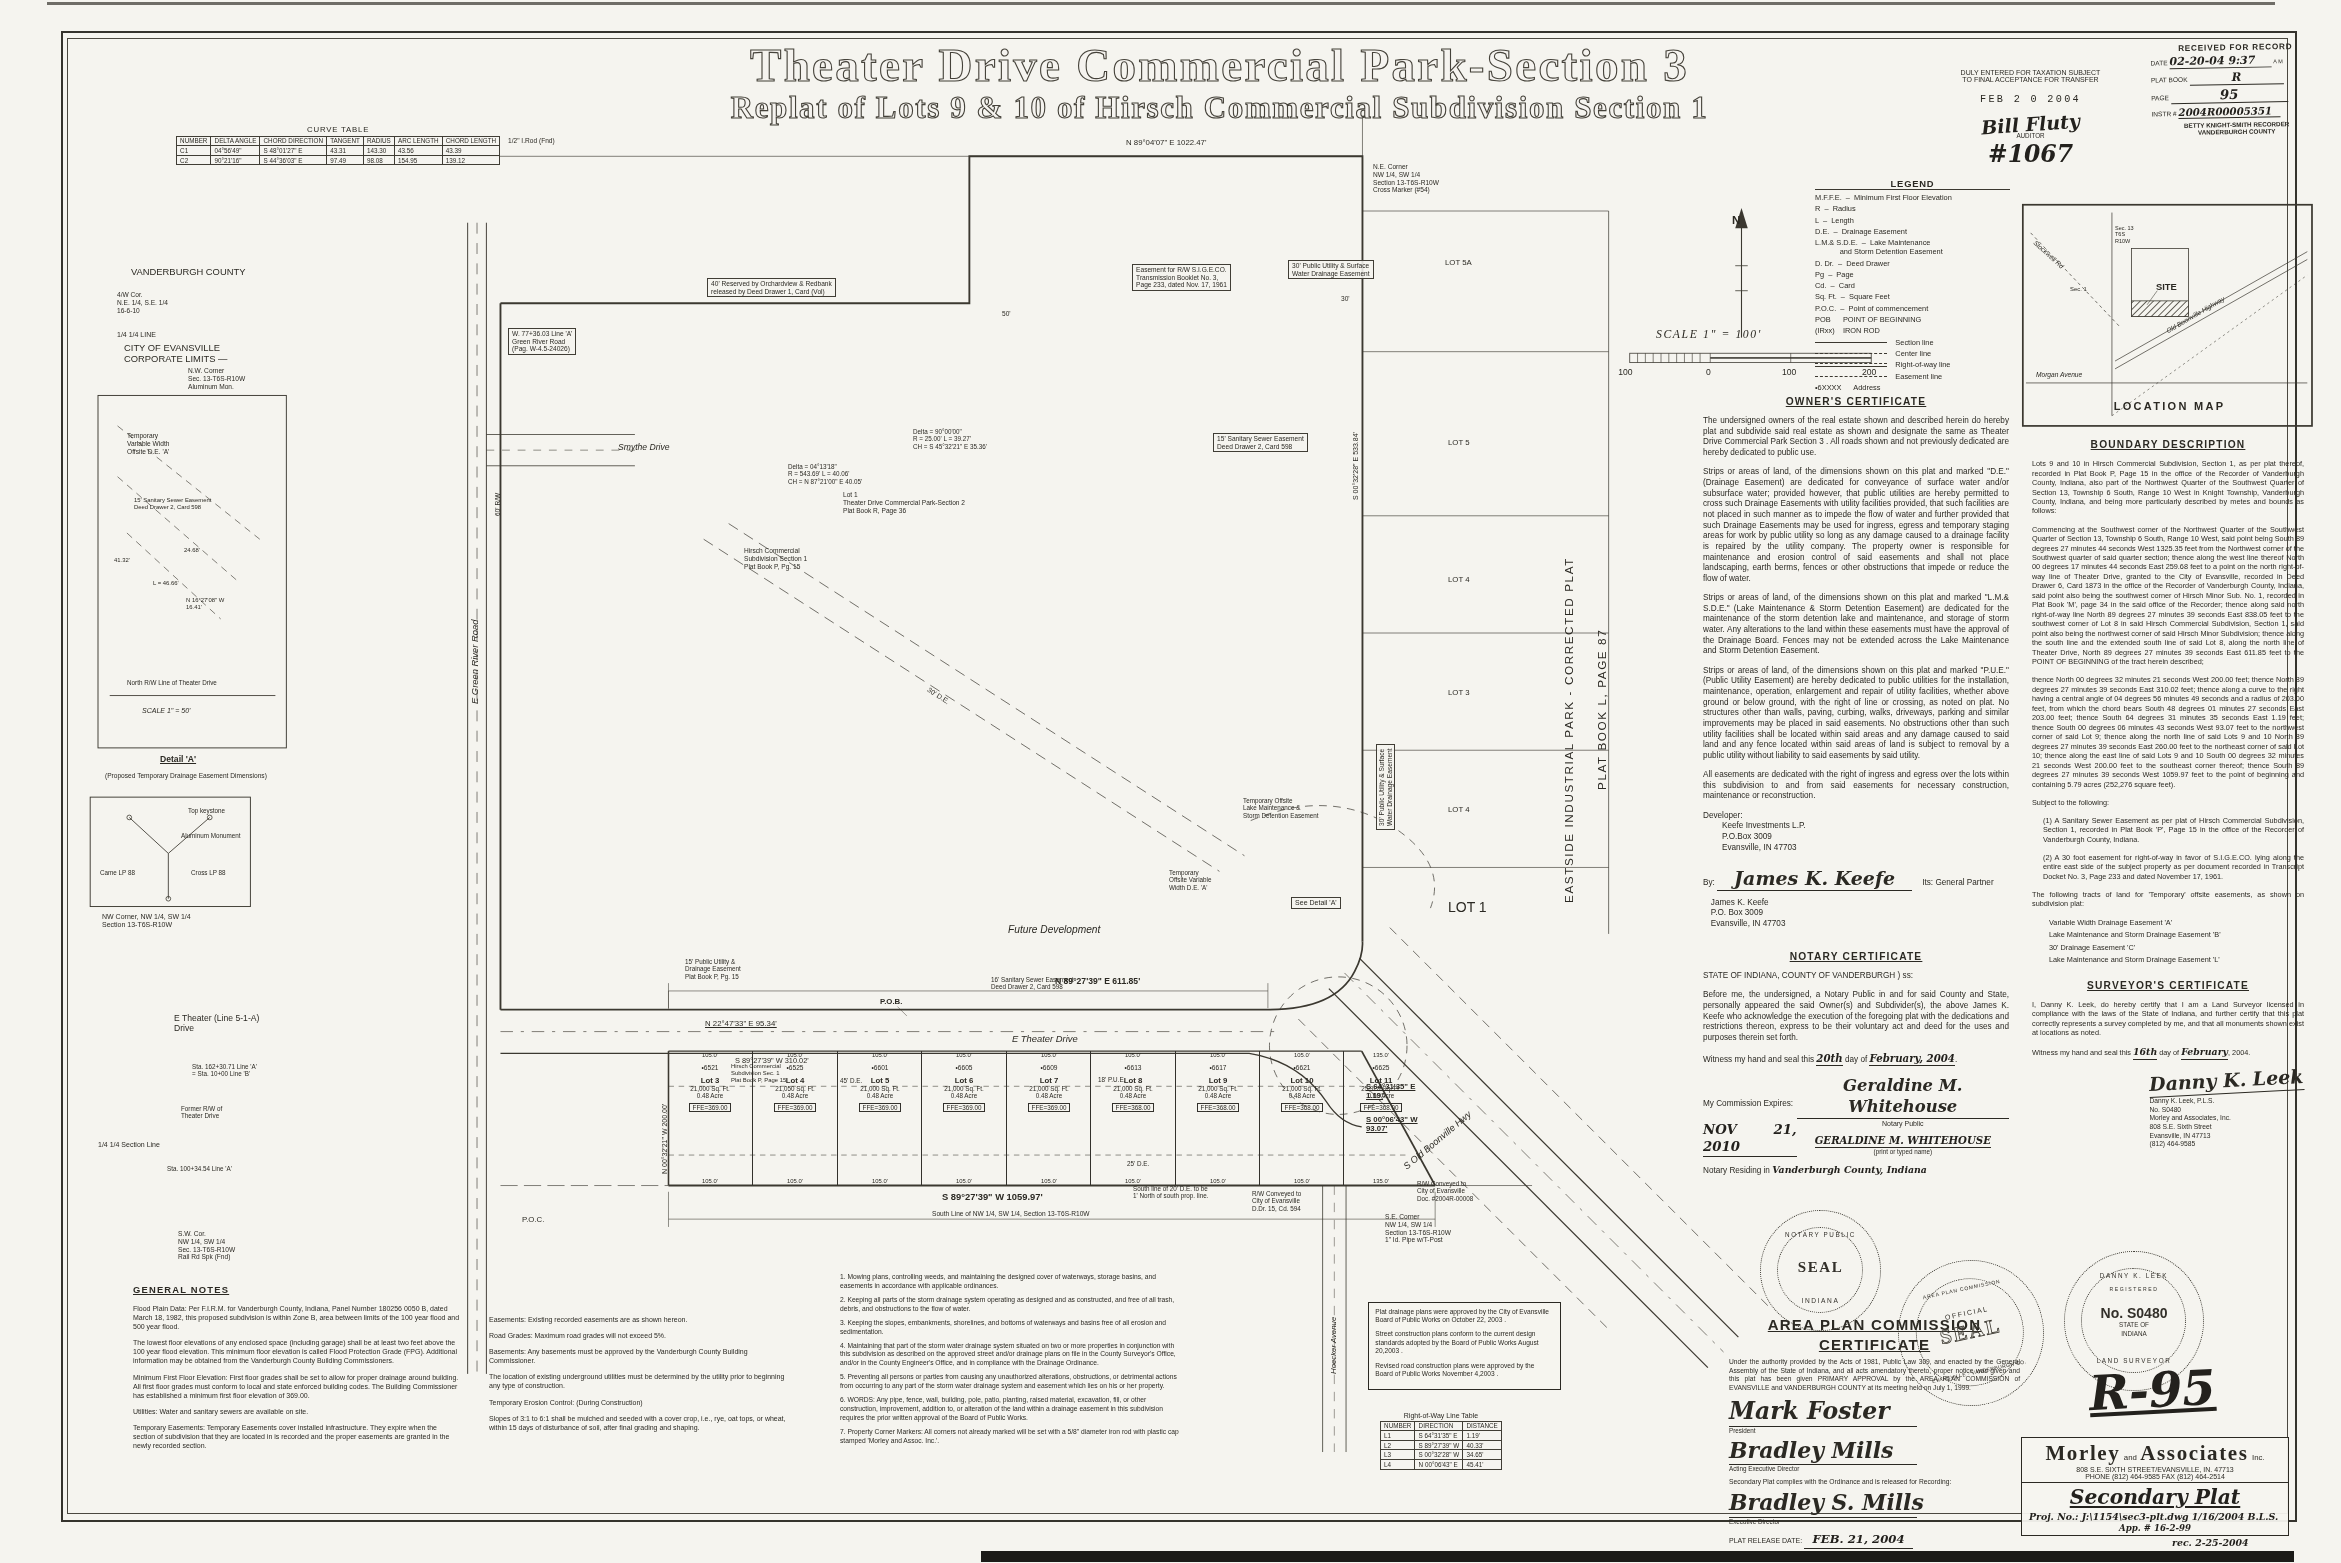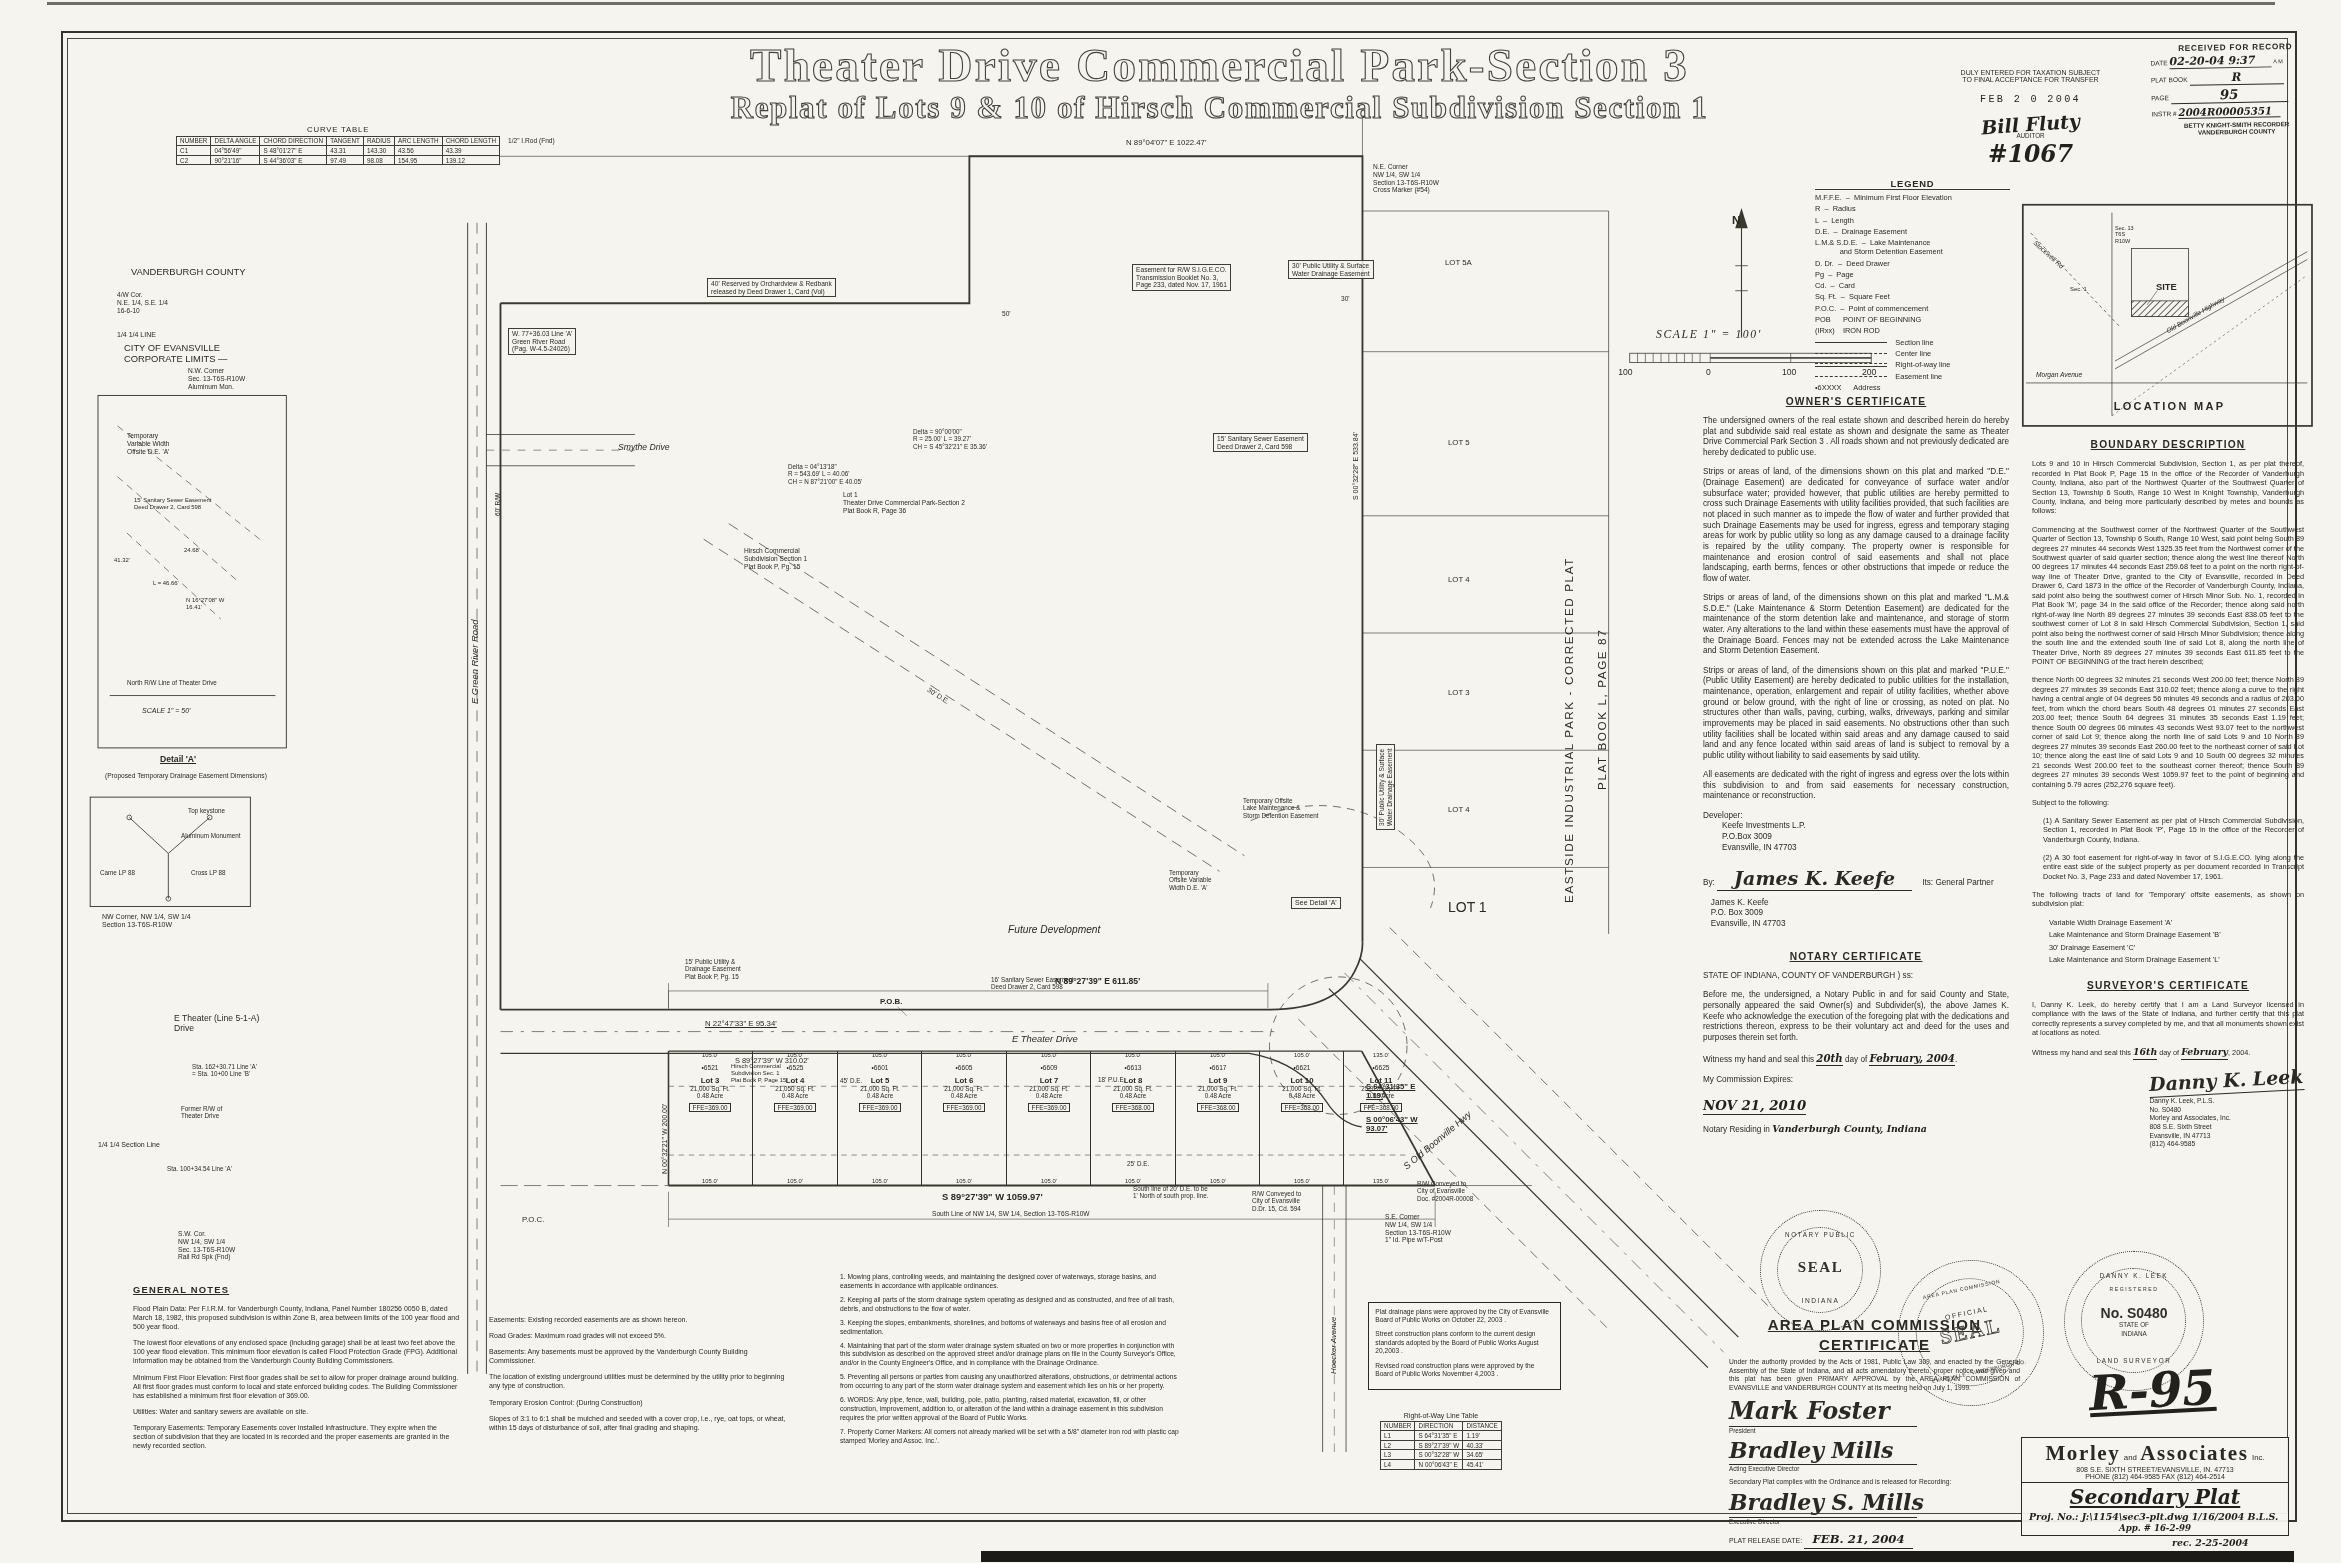--- a/index.html
+++ b/index.html
@@ -274,20 +274,26 @@
     <h4 style="margin-top:20.3px;">NOTARY CERTIFICATE</h4>
     <p>STATE OF INDIANA, COUNTY OF VANDERBURGH )  ss:</p>
     <p>Before me, the undersigned, a Notary Public in and for said County and State, personally appeared the said Owner(s) and Subdivider(s), the above James K. Keefe who acknowledge the execution of the foregoing plat with the dedications and restrictions thereon, express to be their voluntary act and deed for the uses and purposes therein set forth.</p>
     <p>
       <span>Witness my hand and seal this </span><span class="hand sigline" style="font-size:10.2px;">20th</span><span> day of </span><span class="hand sigline" style="font-size:10.2px;">February, 2004</span><span>.</span>
     </p>
     <div style="display:flex;justify-content:space-between;align-items:flex-end;">
       <div>
         <div>My Commission Expires:</div>
         <div class="hand sigline" style="font-size:13.3px;margin-top:11px;">NOV 21, 2010</div>
+      </div>
+      <div style="text-align:center;">
+        <div class="script sigline" style="font-size:16.4px;min-width:149px;">Geraldine M. Whitehouse</div>
+        <div style="font-size:7px;">Notary Public</div>
+        <div class="hand sigline" style="font-size:10.2px;min-width:149px;margin-top:6.3px;">GERALDINE M. WHITEHOUSE</div>
+        <div style="font-size:6.3px;">(print or typed name)</div>
       </div>
     </div>
     <div style="margin-top:7.8px;">
       <span>Notary Residing in</span>
       <span class="hand" style="font-size:9.4px;">Vanderburgh County, Indiana</span>
     </div>
   </div>
 
   <div class="cert" style="left:2032px;top:438px;width:272px;font-size:7.3px;">
     <h4>BOUNDARY DESCRIPTION</h4>

